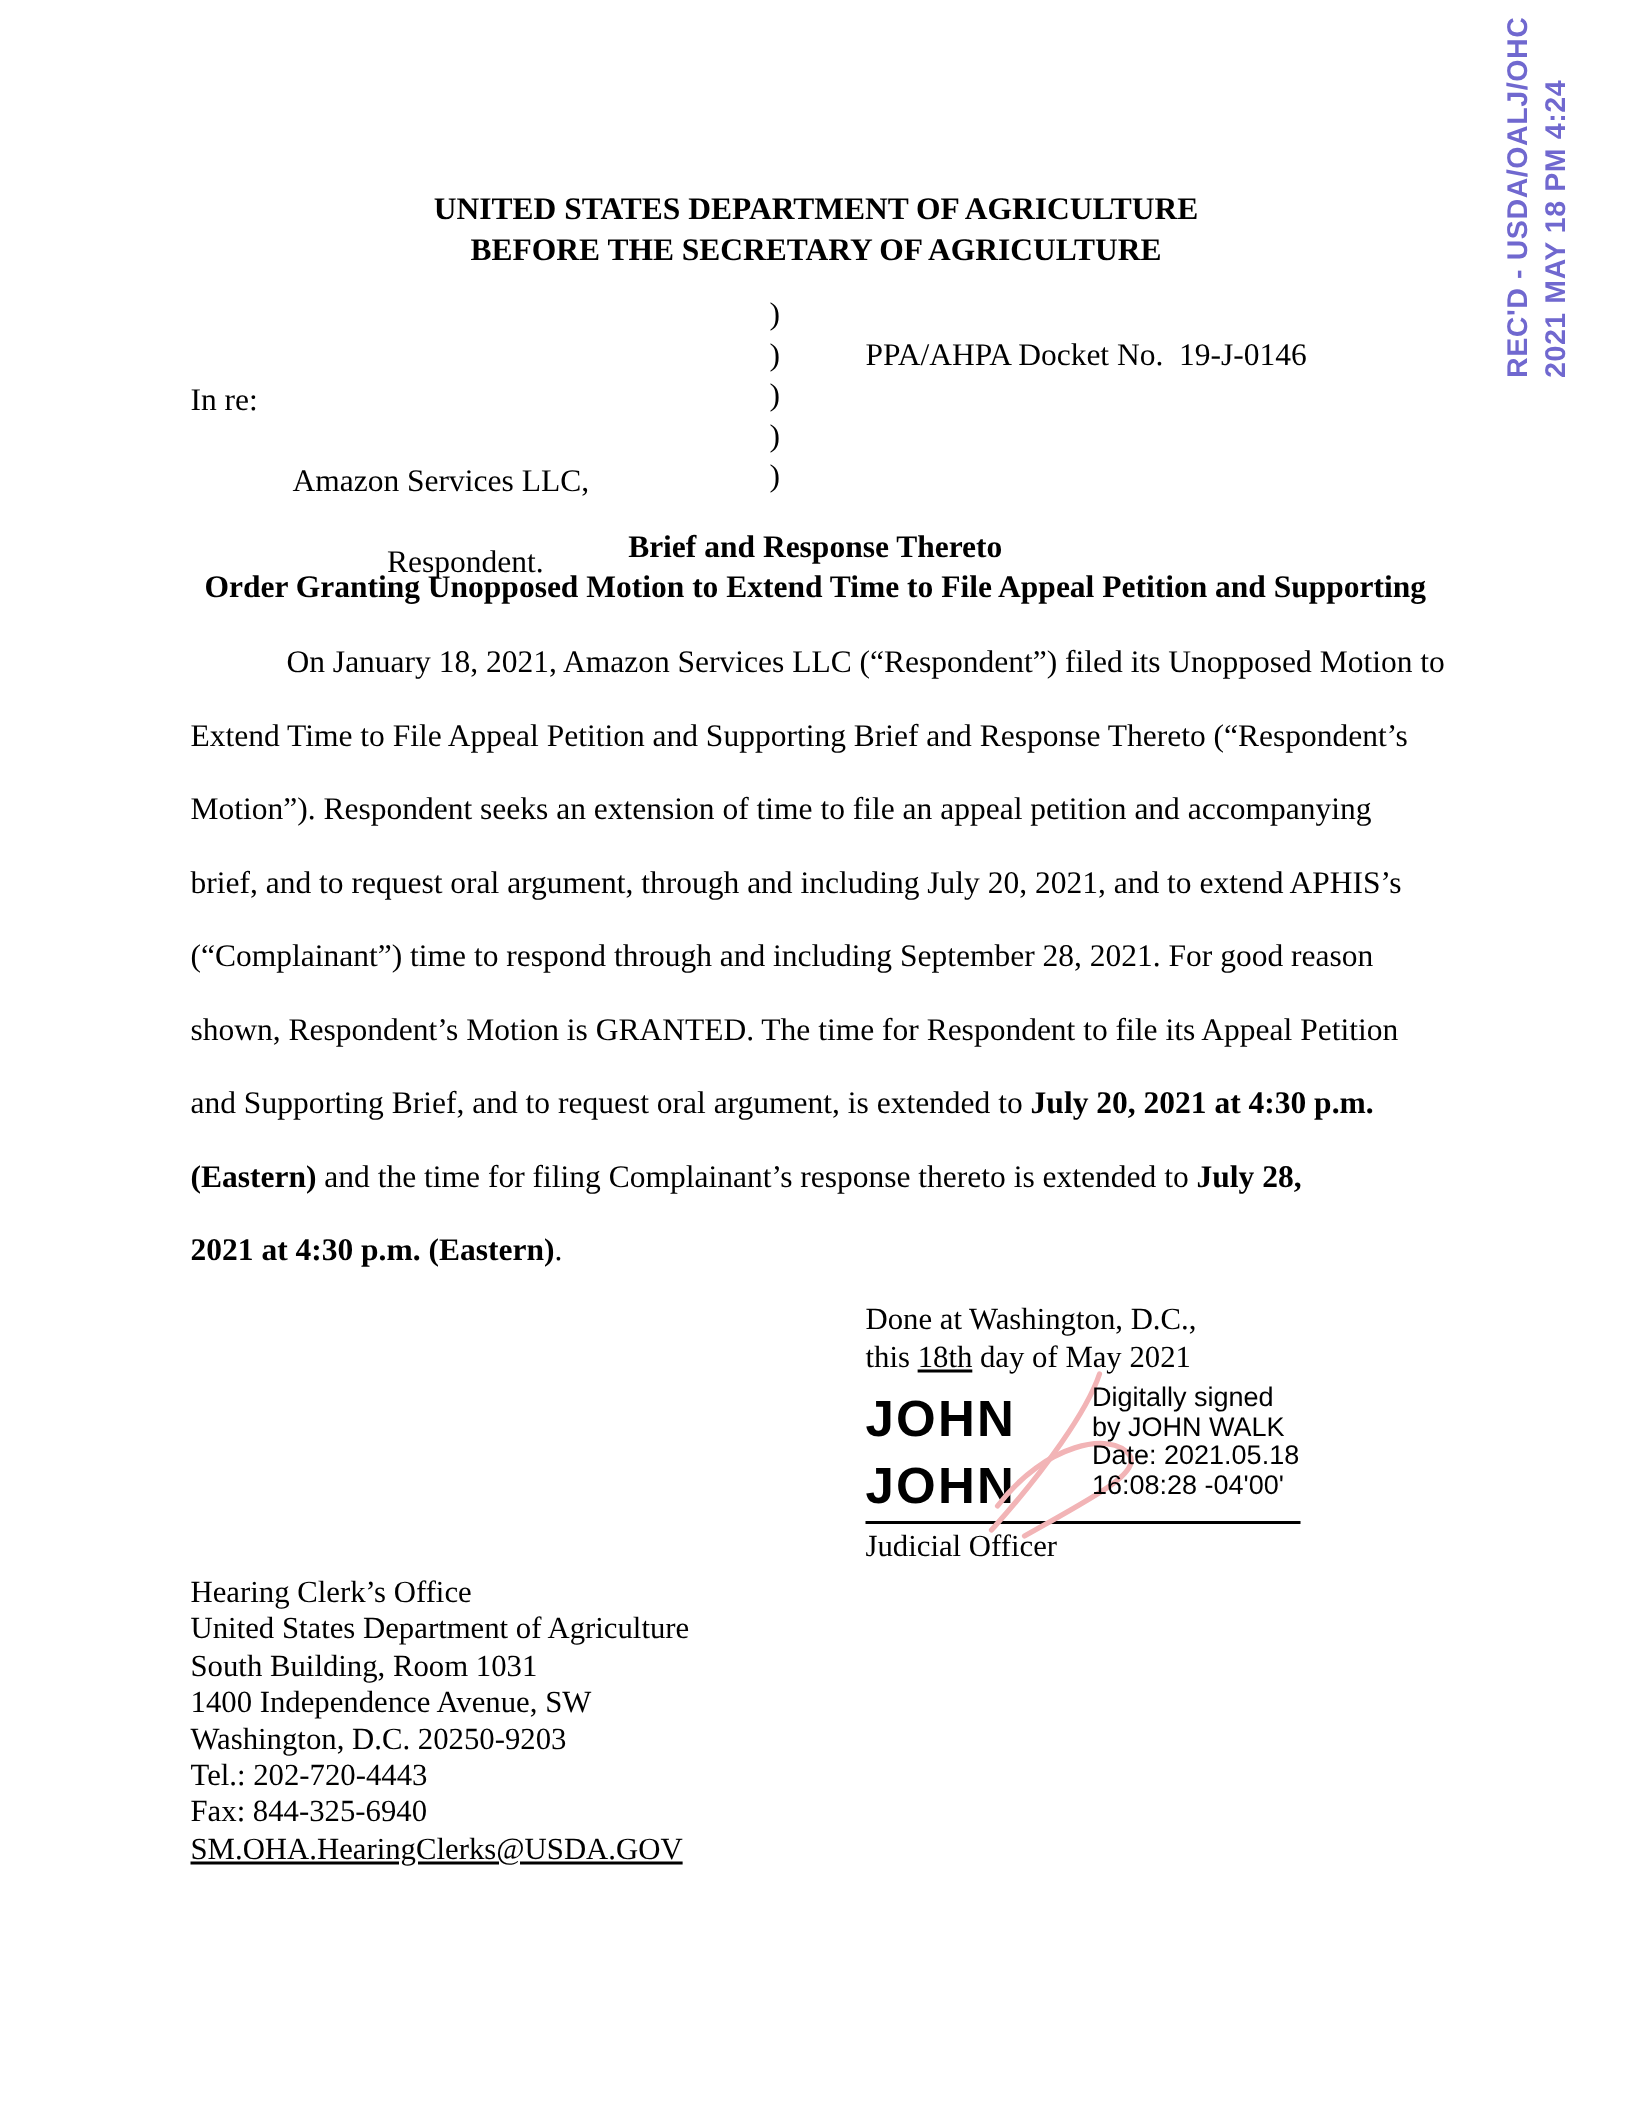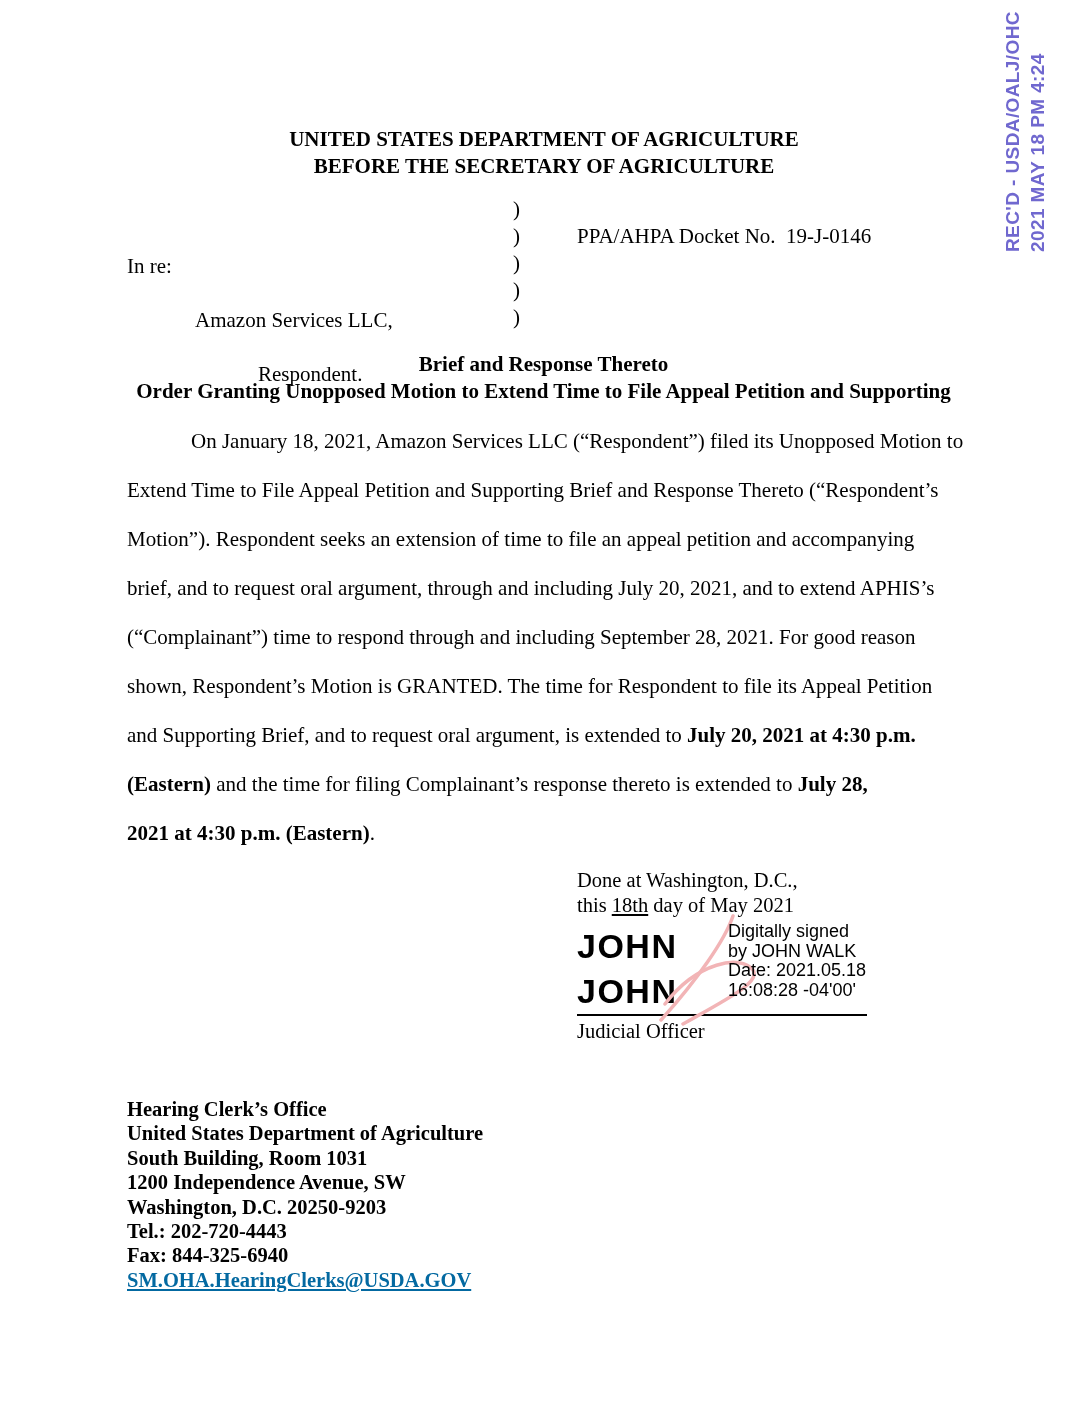--- a/index.html
+++ b/index.html
@@ -115,25 +115,24 @@
   }
   .sig-rule {
     width: 290px;
     border-top: 2px solid #000;
     margin-top: 0;
   }
   .sig-id { margin-top: 4px; line-height: 23px; }
 
   .footer {
     position: absolute;
-    top: 1097px;
+    top: 1050px;
     left: 127px;
     font-size: 20.5px;
     line-height: 24.4px;
-    font-weight: bold;
   }
   .email-link { text-decoration: underline; cursor: pointer; }
 </style>
 </head>
 <body>
 
 <div class="page">
 
   <div class="stamp" style="color: rgb(112, 104, 207);">
     <div>REC'D - USDA/OALJ/OHC</div>
@@ -205,23 +204,23 @@
     <div class="sig-id">
       <div>Judicial Officer</div>
     </div>
   </div>
 
   <div class="footer">
     <div>
         <div>Hearing Clerk’s Office</div>
         <div>United States Department of Agriculture</div>
         <div>South Building, Room 1031</div>
-        <div>1200 Independence Avenue, SW</div>
+        <div>1400 Independence Avenue, SW</div>
         <div>Washington, D.C. 20250-9203</div>
         <div>Tel.: 202-720-4443</div>
         <div>Fax: 844-325-6940</div>
       </div>
     <div>
-      <a class="email-link" style="color: #0369a1;">SM.OHA.HearingClerks@USDA.GOV</a>
+      <a class="email-link" style="color: #000000;">SM.OHA.HearingClerks@USDA.GOV</a>
     </div>
   </div>
 
 </div>
 
 </body></html>

